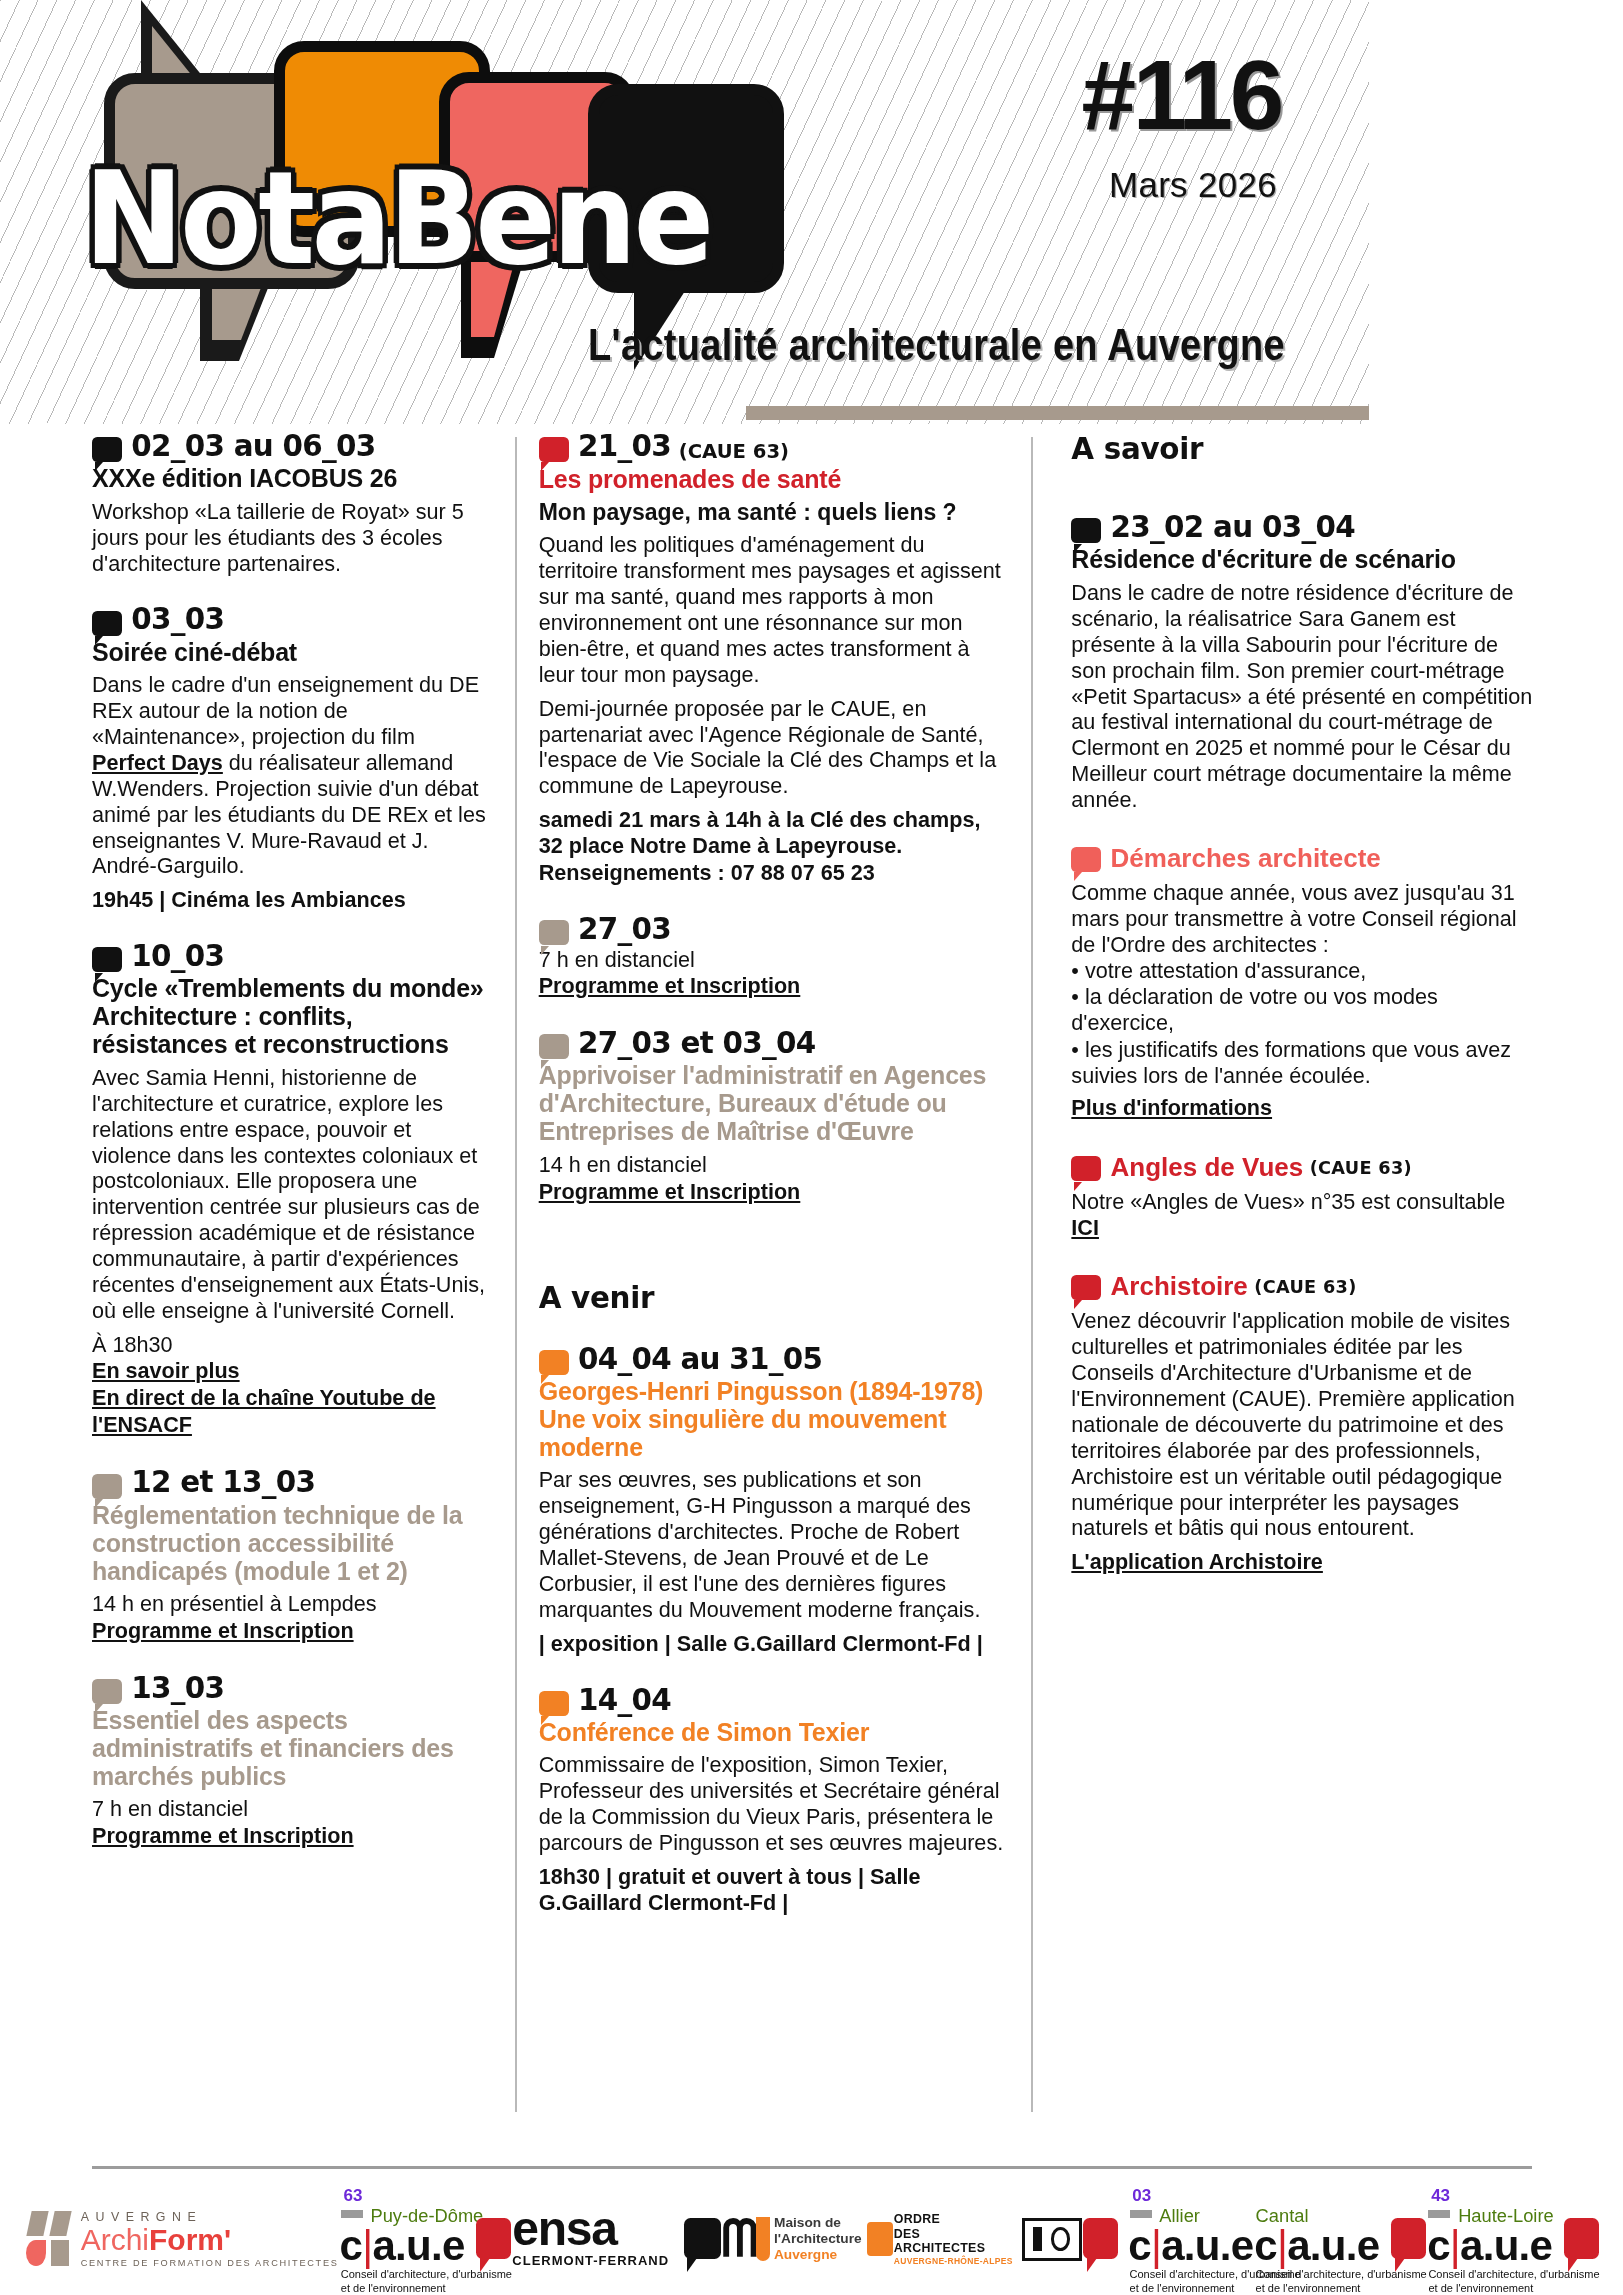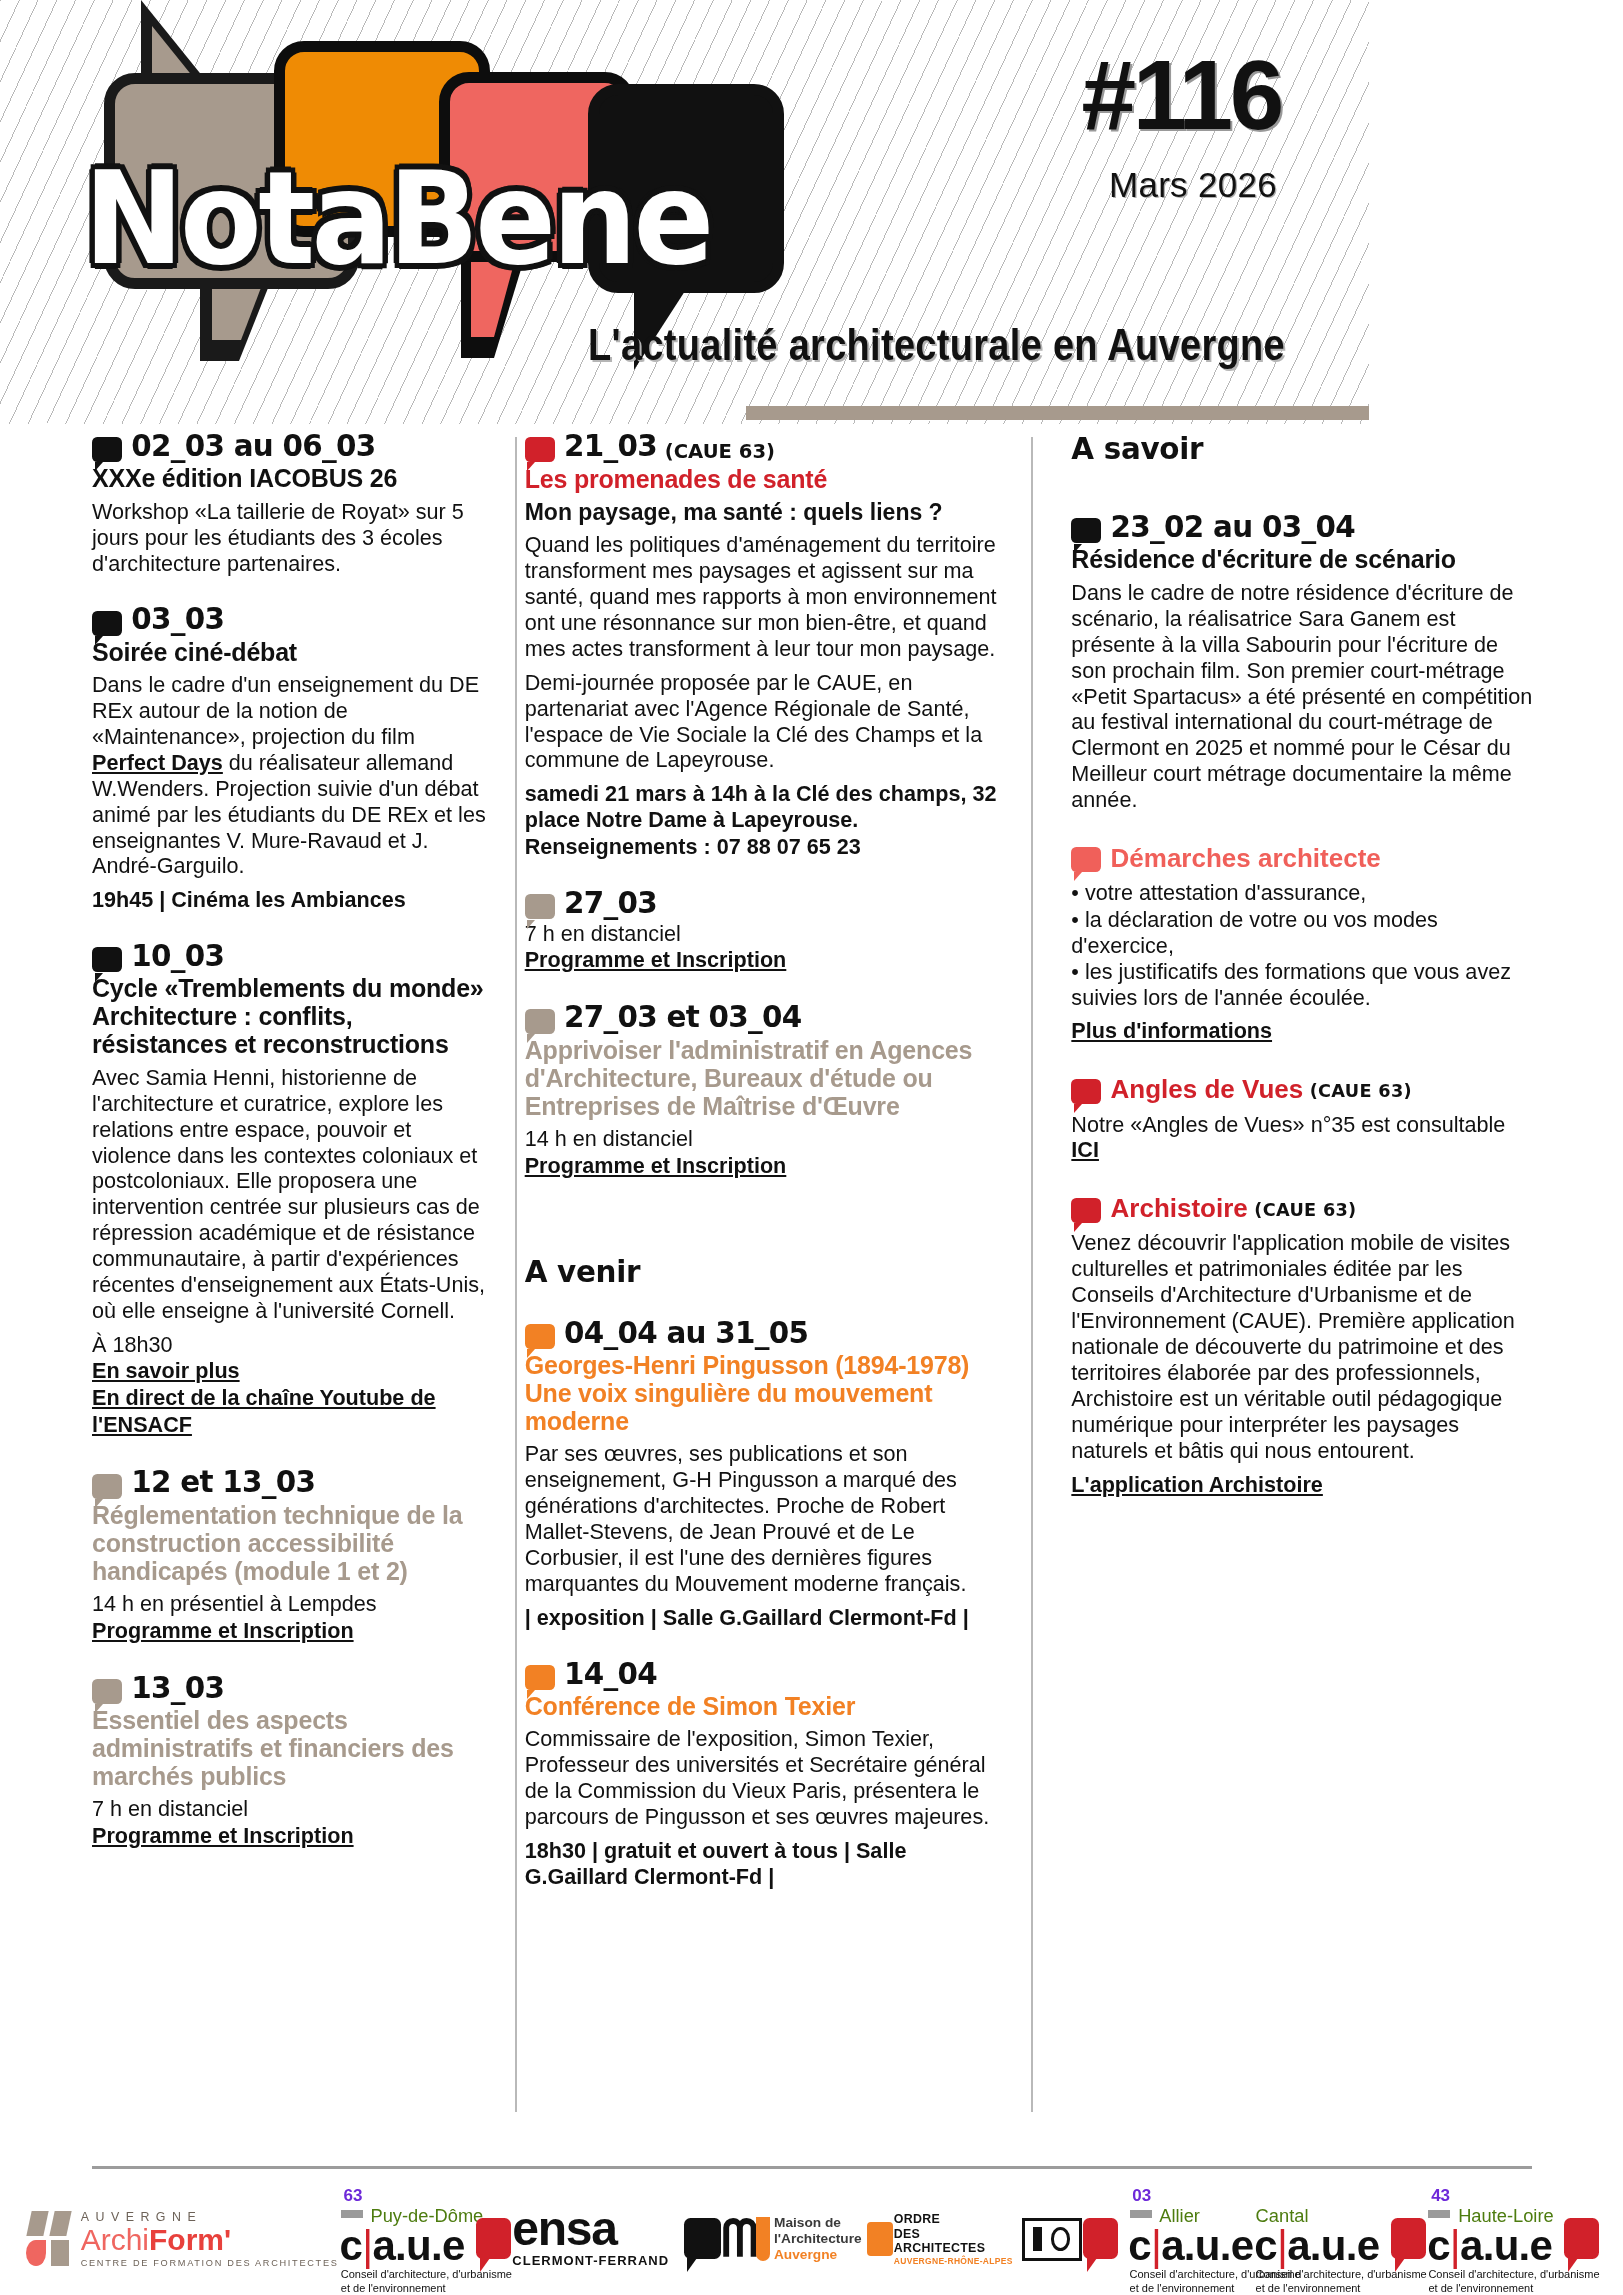--- a/index.html
+++ b/index.html
@@ -144,21 +144,21 @@
     position:absolute;left:0;top:432px;
     width:1623px;height:1688px;
     display:flex;
   }
   .col{
     box-sizing:border-box;
     padding:0 17px;
     position:relative;
   }
   .col1{width:517px;padding-left:92px;padding-right:25px;}
-  .col2{width:517px;padding-left:8px;padding-right:25px;}
+  .col2{width:517px;padding-left:22px;padding-right:25px;}
   .col3{width:590px;padding-left:38px;padding-right:85px;}
   .vline{
     position:absolute;top:5.2px;right:0;width:2px;height:1675px;
     background:#b9b9b9;
   }
 
   
   .entry{margin-bottom:29px;}
 
   .date-row{
@@ -509,20 +509,21 @@
       <div class="ev-title black">Résidence d'écriture de scénario</div>
       <div class="ev-body">Dans le cadre de notre résidence d'écriture de scénario, la réalisatrice Sara Ganem est présente à la villa Sabourin pour l'écriture de son prochain film. Son premier court-métrage «Petit Spartacus» a été présenté en compétition au festival international du court-métrage de Clermont en 2025 et nommé pour le César du Meilleur court métrage documentaire la même année.</div>
     </div>
 
     <div class="entry">
       <div class="inline-head">
         <span class="bubble-ico ico-salmon"></span>
         <span class="ttl salmon">Démarches architecte</span>
       </div>
       <div style="height:7.9px"></div>
+      <div class="ev-body" style="margin-bottom:0">Comme chaque année, vous avez jusqu'au 31 mars pour transmettre à votre Conseil régional de l'Ordre des architectes :</div>
       <div class="ev-plain">• votre attestation d'assurance,</div>
       <div class="ev-plain">• la déclaration de votre ou vos modes d'exercice,</div>
       <div class="ev-plain" style="margin-bottom:6.5px">• les justificatifs des formations que vous avez suivies lors de l'année écoulée.</div>
       <div><span class="link">Plus d'informations</span></div>
     </div>
 
     <div class="entry">
       <div class="inline-head">
         <span class="bubble-ico ico-red"></span>
         <span class="ttl red">Angles de Vues</span>

